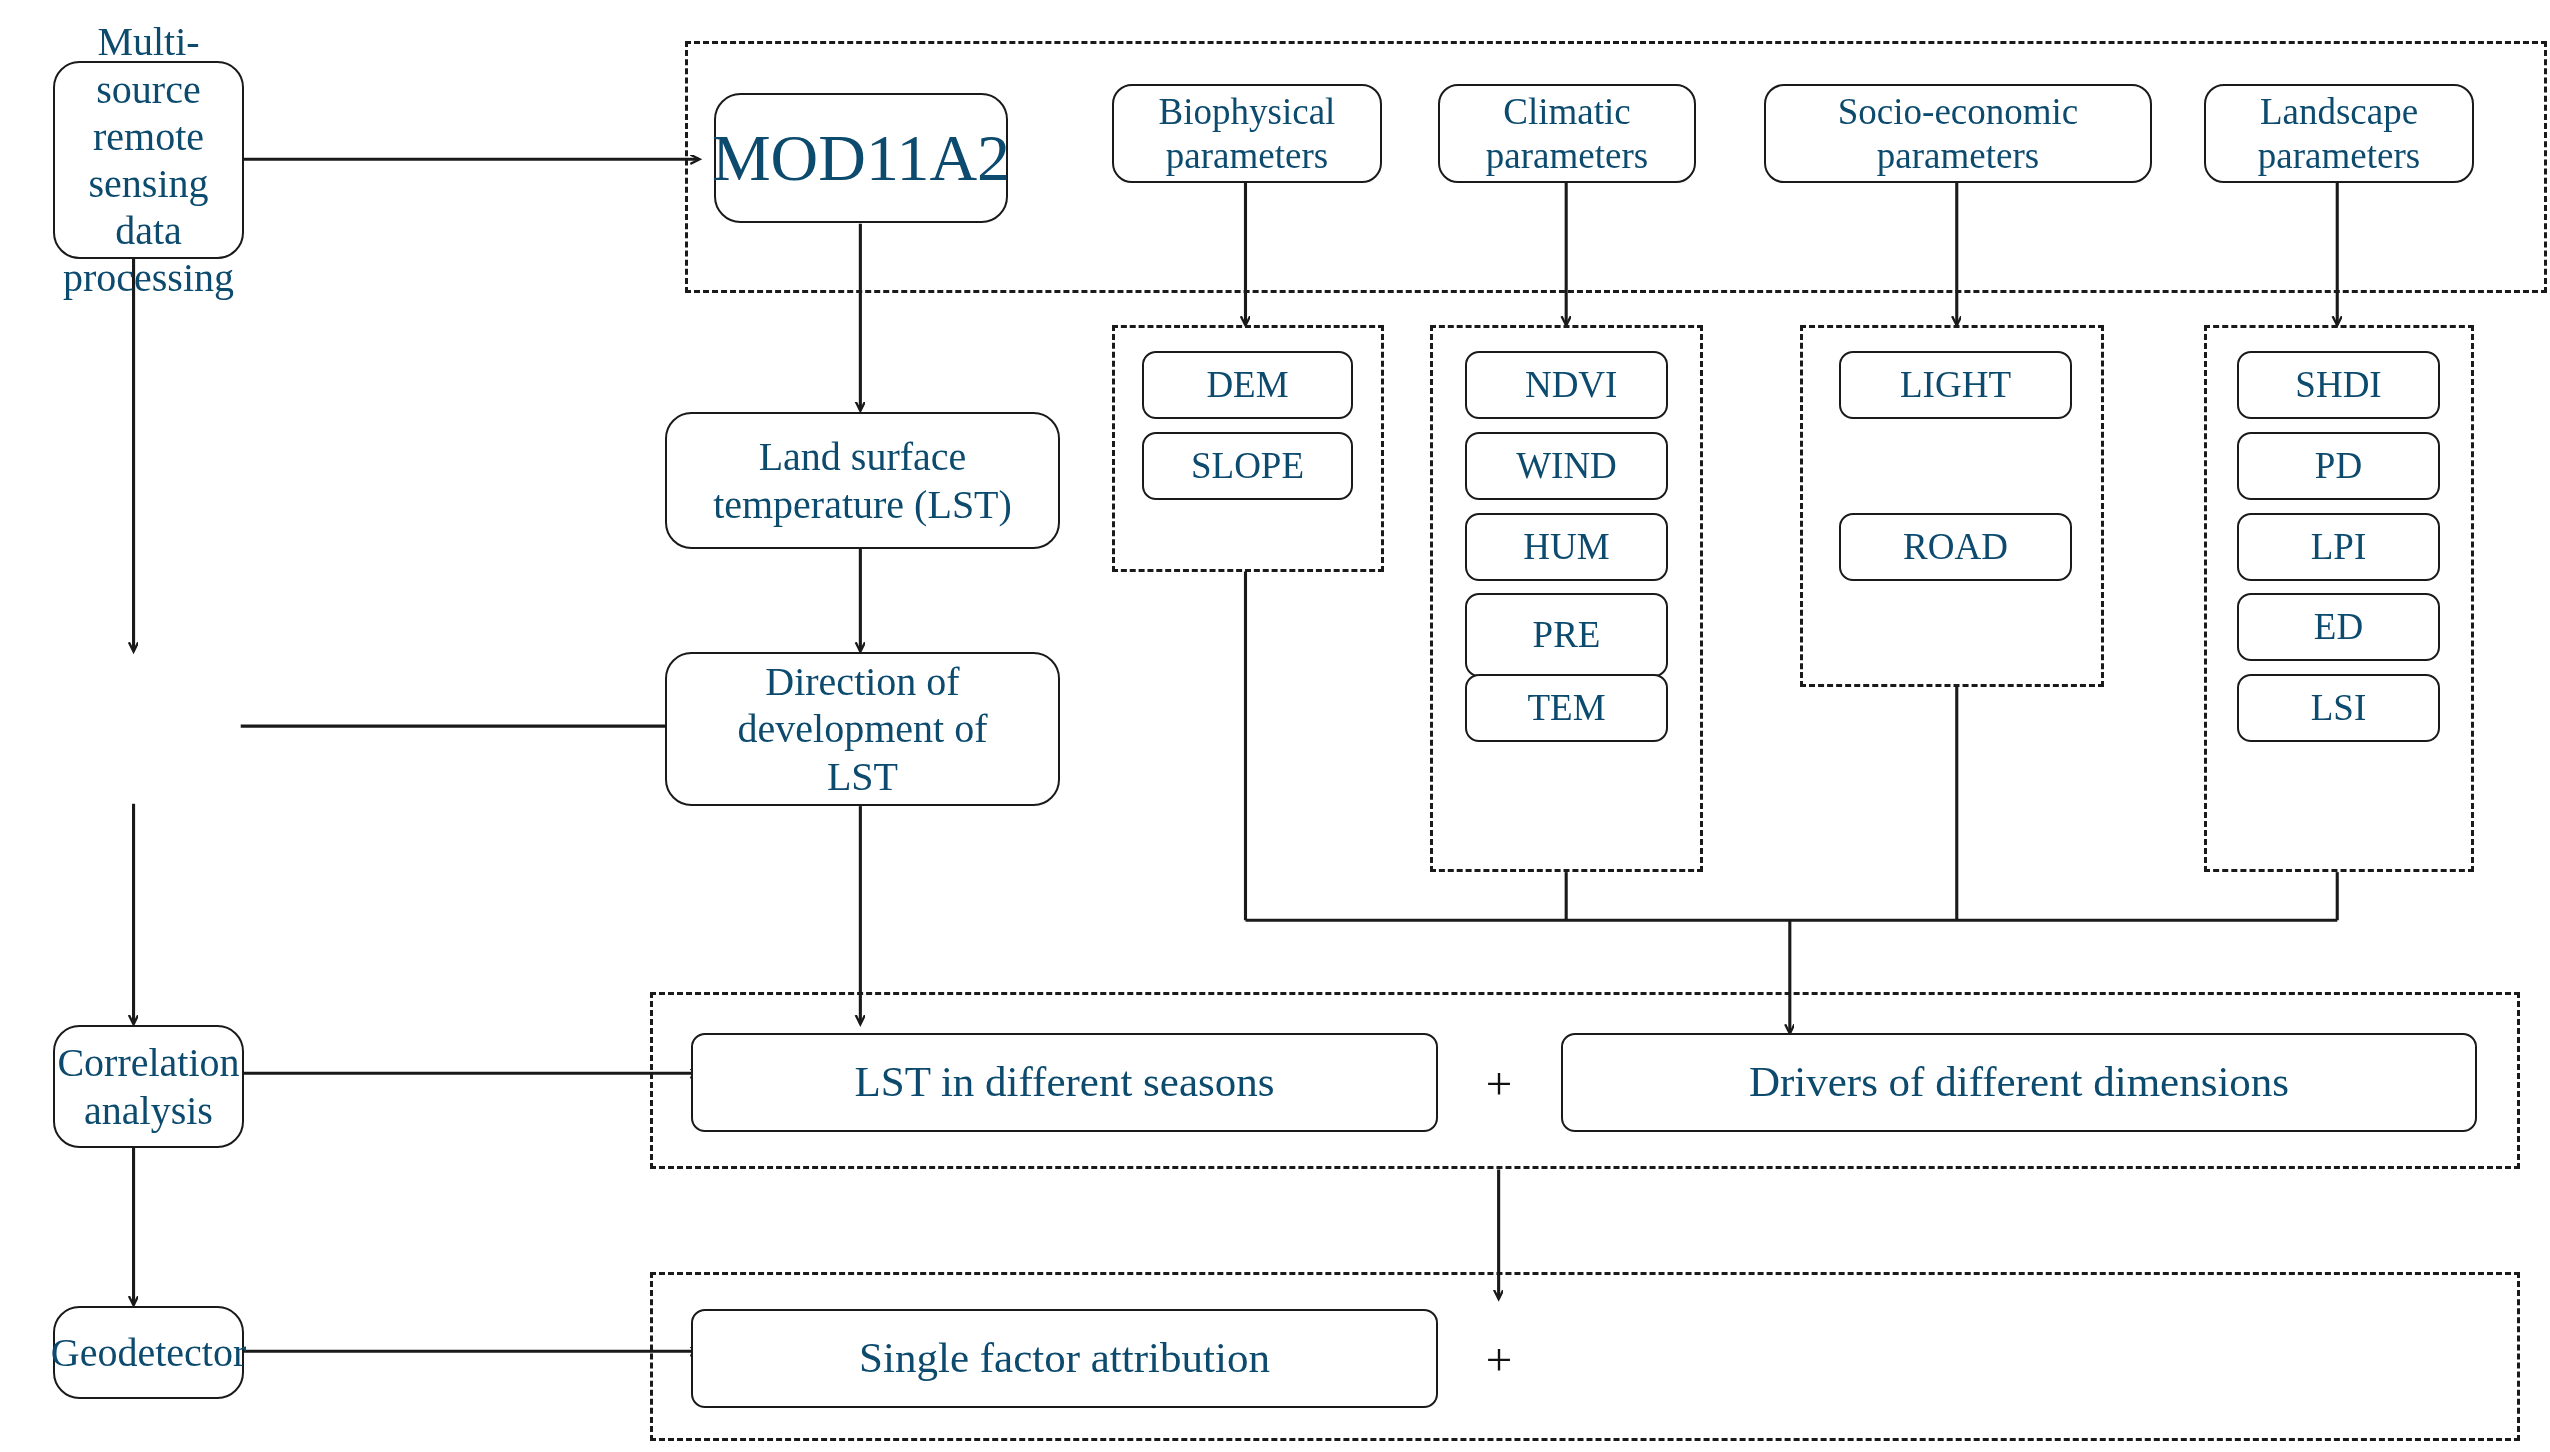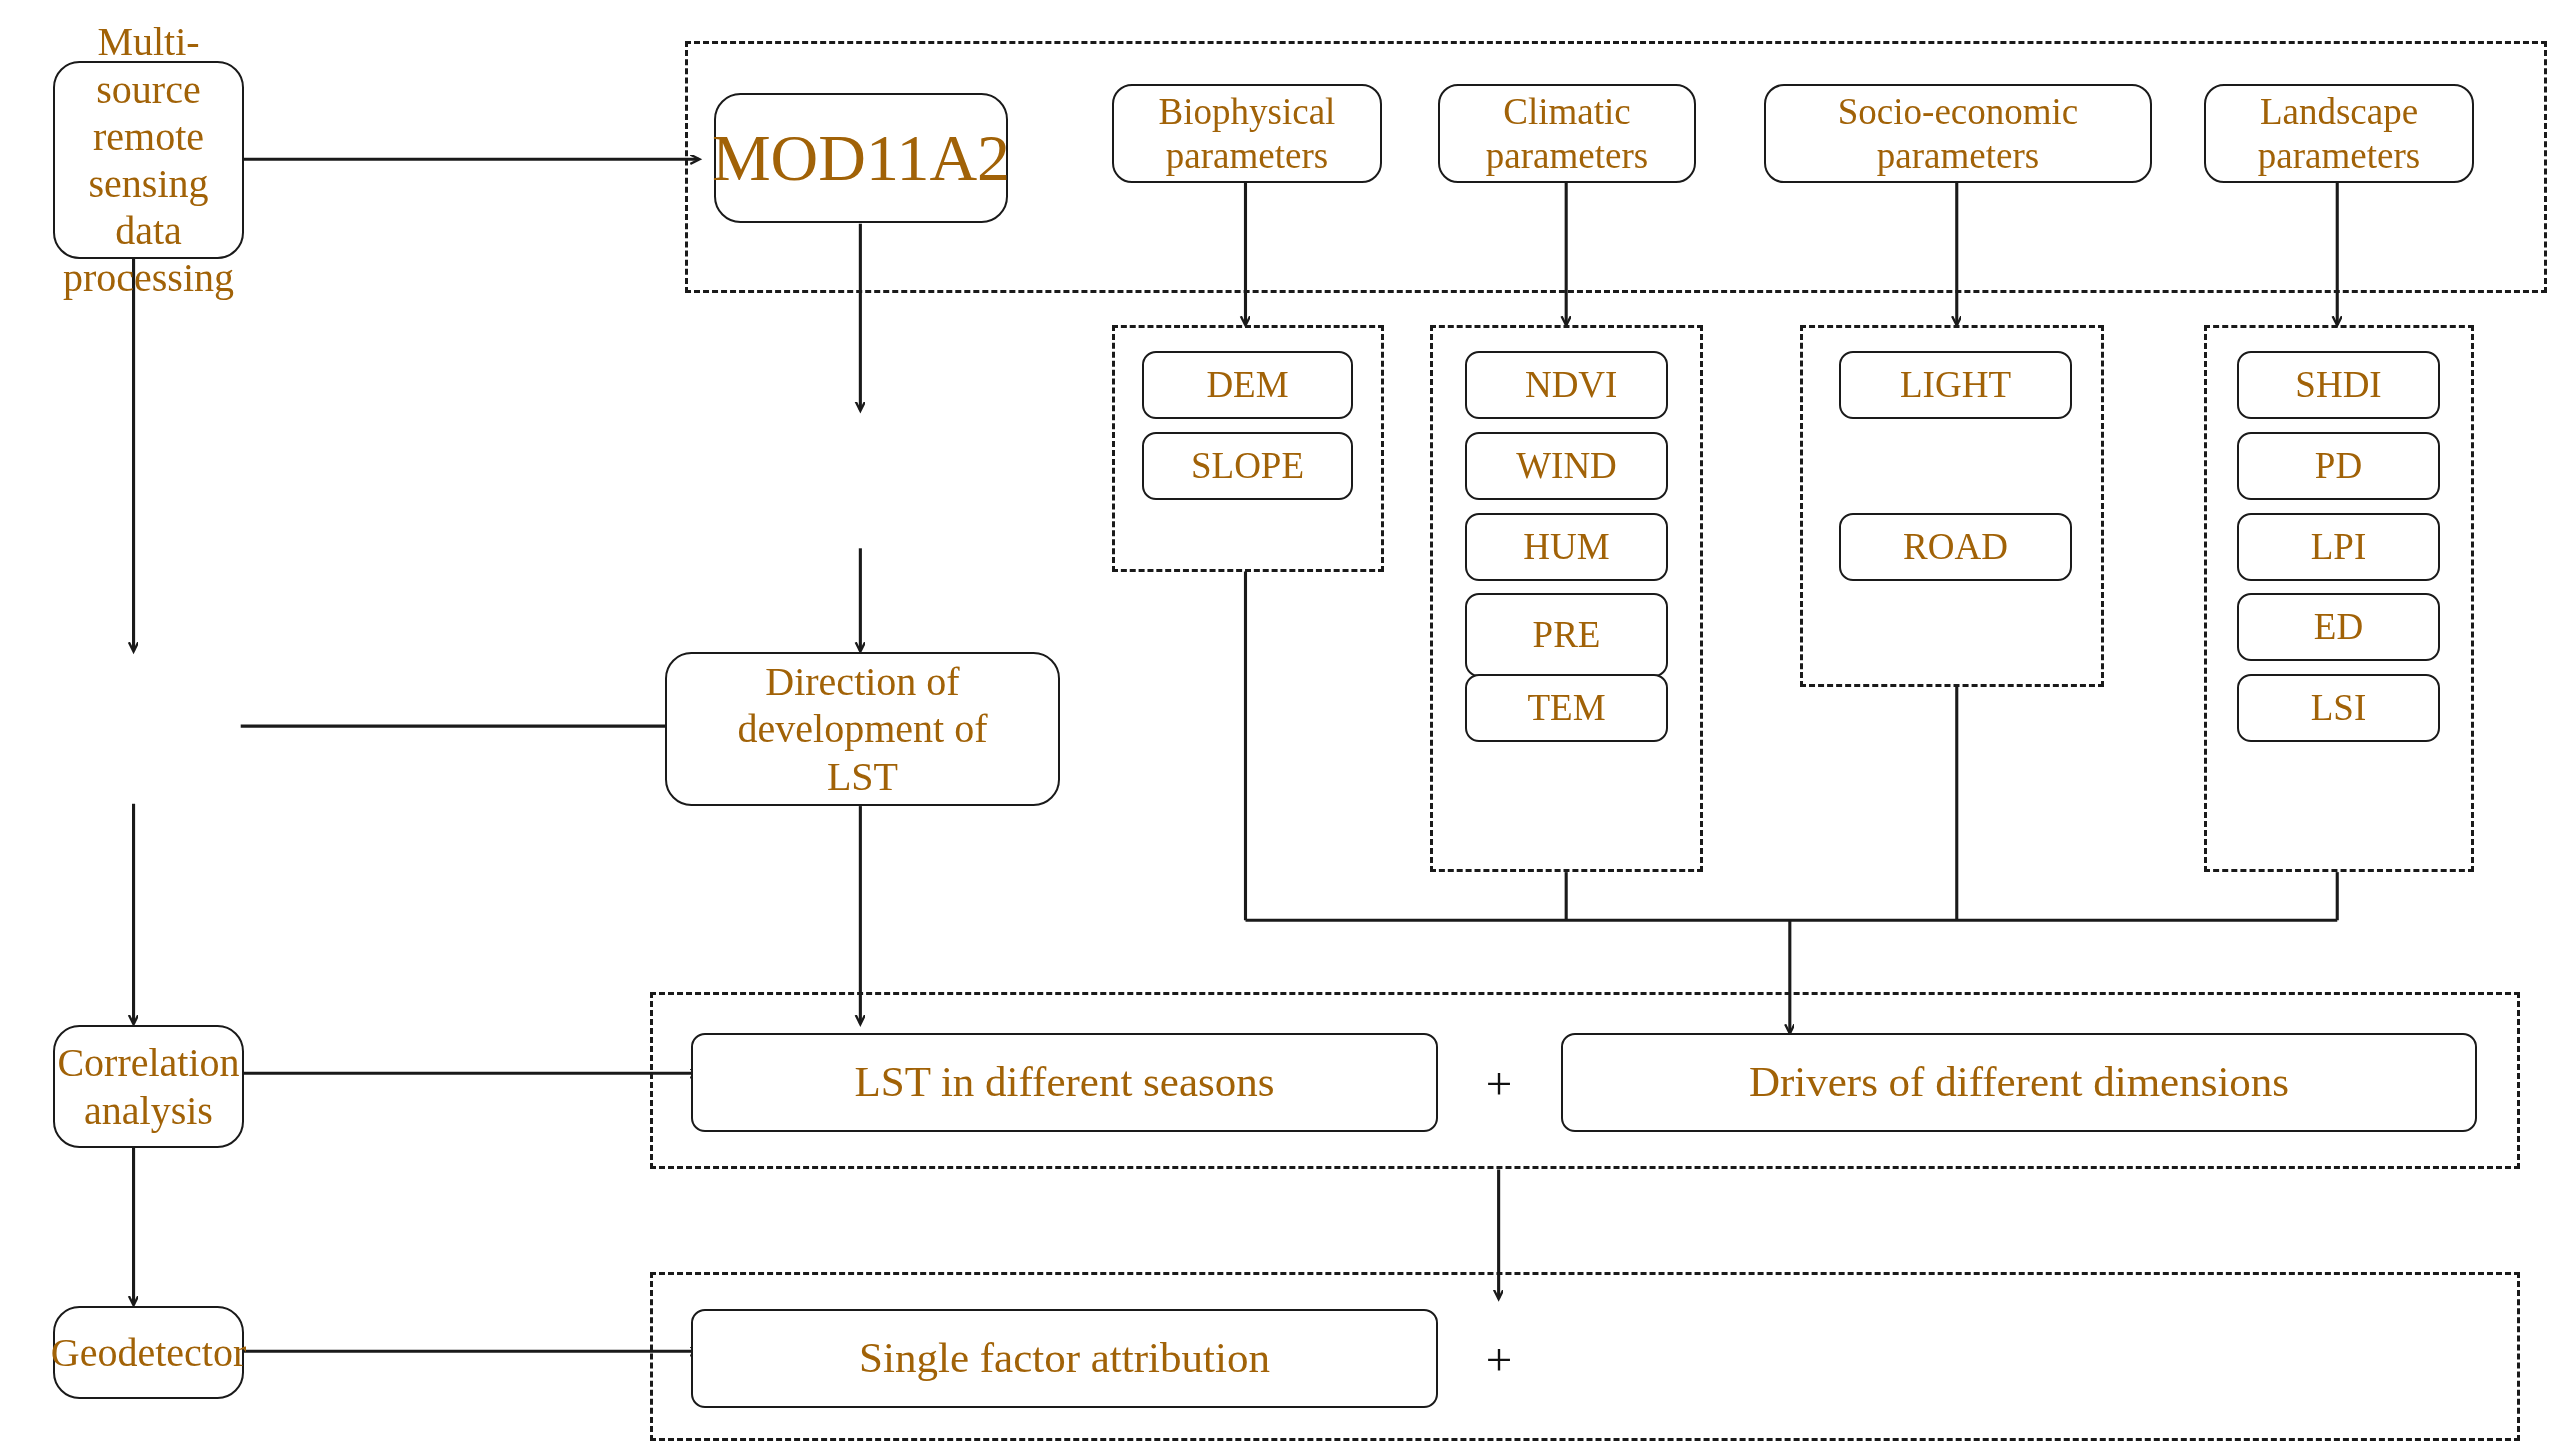--- a/index.html
+++ b/index.html
@@ -1,21 +1,21 @@
 <!DOCTYPE html>
 <html style="font-size:12.4px"><head>
 <meta charset="utf-8">
 <style>
   html,body{margin:0;padding:0;background:#ffffff;}
   #root{position:relative;width:2550px;height:1453px;background:#fff;
         font-family:"Liberation Serif","DejaVu Serif",serif;}
   svg{position:absolute;left:0;top:0;width:2550px;height:1453px;}
   .node{position:absolute;box-sizing:border-box;border:2.3px solid #1a1a1a;
         background:#fff;display:flex;align-items:center;justify-content:center;
-        text-align:center;color:#a16207;line-height:1.18;padding:1.6px 4.7px;}
+        text-align:center;color:#0c4a6e;line-height:1.18;padding:1.6px 4.7px;}
   .r-lg{border-radius:26.4px;}
   .r-md{border-radius:20px;}
   .r-sm{border-radius:14px;}
   .dash{position:absolute;box-sizing:border-box;border:3.1px dashed #1a1a1a;
         background:transparent;}
   .plus{position:absolute;display:flex;align-items:center;justify-content:center;
         color:#111;font-weight:400;} .f48{font-size:37px;}
   .f52{font-size:40px;} .f56{font-size:43px;border-radius:14px;} .f60{font-size:47px;}
 </style>
 </head>
@@ -88,20 +88,24 @@
   </div>
 
   <div class="node r-lg f52" style="left:53px;top:1306px;width:191px;height:93px;">
     <span style="white-space:pre-line;">Geodetector</span>
   </div>
 
   <div class="node r-lg f60" style="left:714px;top:93px;width:294px;height:130px;">
     <span style="white-space:pre-line;font-size:66px;">MOD11A2</span>
   </div>
 
+  <div class="node r-lg f52" style="left:665px;top:412px;width:395px;height:137px;">
+    <span style="white-space:pre-line;">Land surface
+temperature (LST)</span>
+  </div>
 
   <div class="node r-lg f52" style="left:665px;top:652px;width:395px;height:154px;">
     <span style="white-space:pre-line;">Direction of
 development of
 LST</span>
   </div>
 
   <div class="node r-md f48" style="left:1112px;top:84px;width:270px;height:99px;">
     <span style="white-space:pre-line;">Biophysical
 parameters</span>

